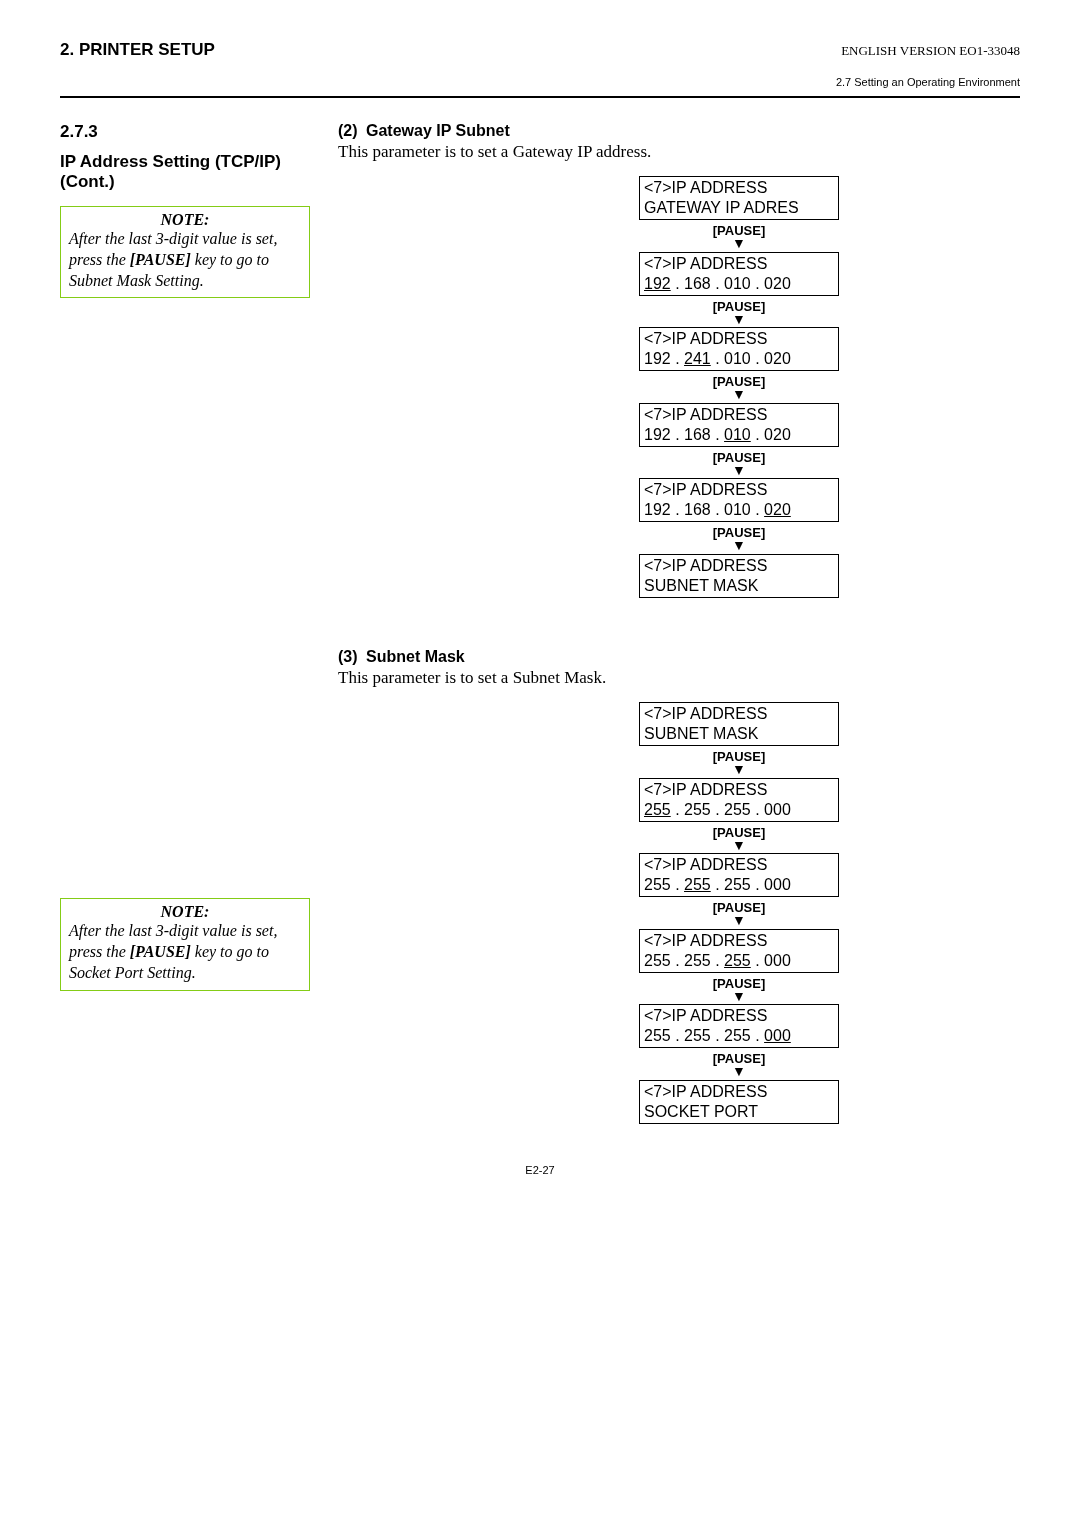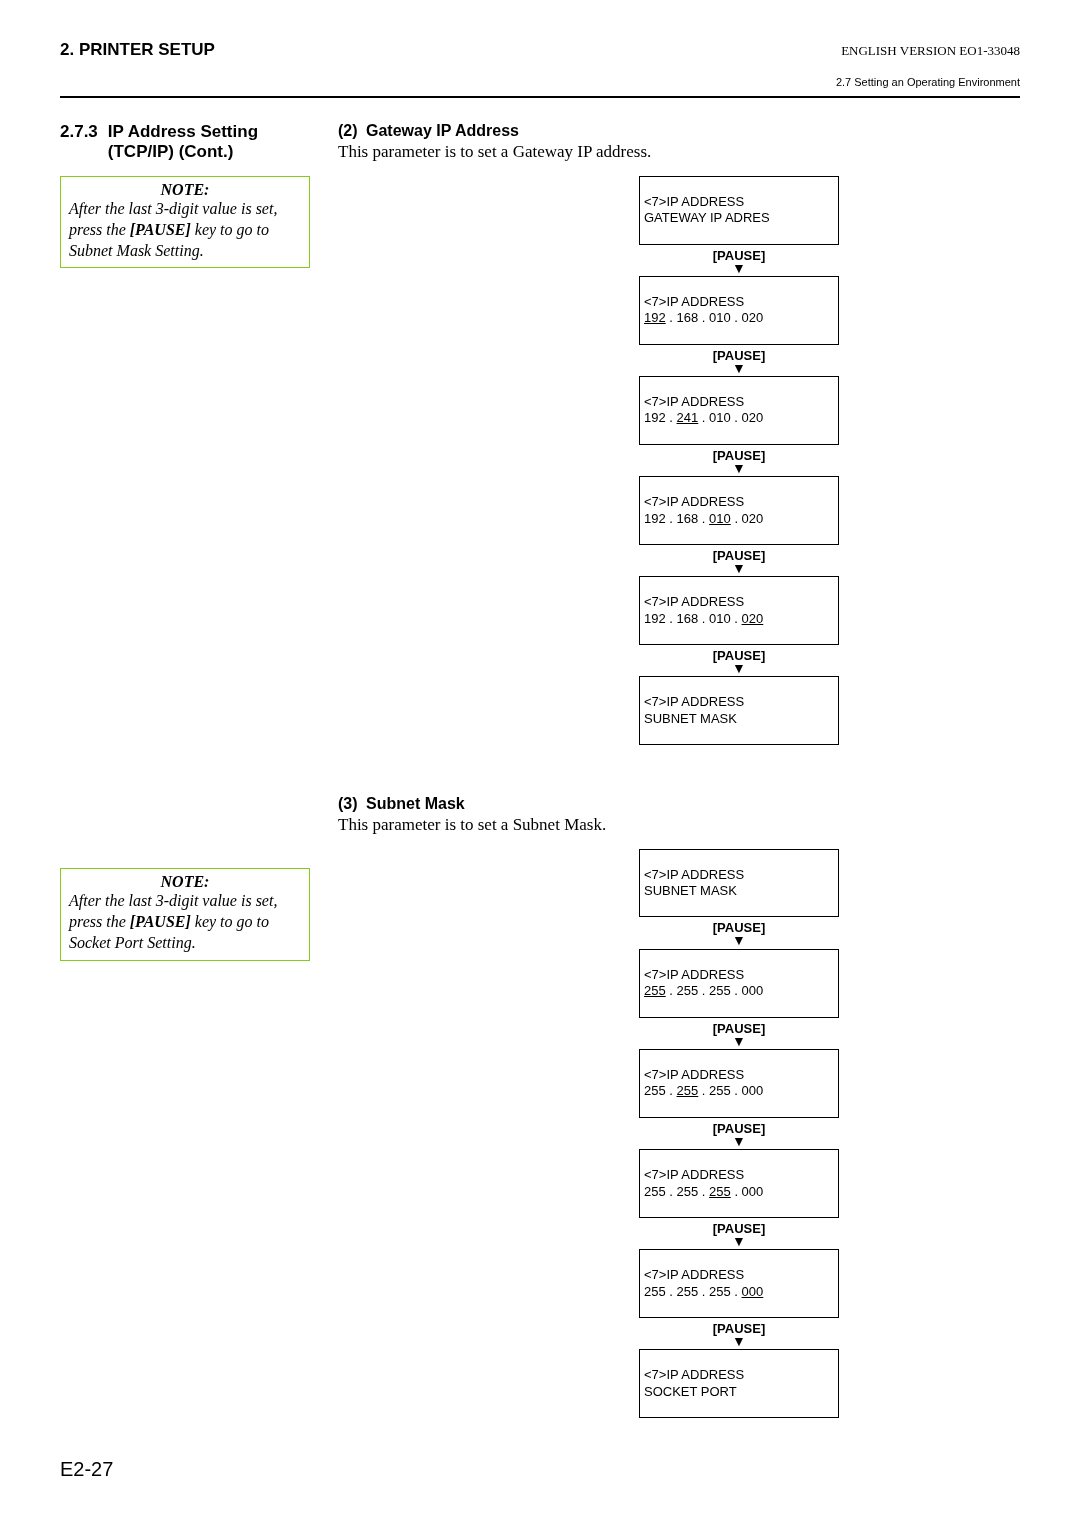--- a/index.html
+++ b/index.html
@@ -22,20 +22,21 @@
   .columns { display: flex; gap: 28px; }
   .leftcol { width: 250px; flex: 0 0 250px; }
   .rightcol { flex: 1; }
   .section-no {
     font-family: Arial, sans-serif;
     font-weight: bold;
     font-size: 17px;
     display: flex;
     gap: 10px;
     margin-bottom: 14px;
+    flex-direction: column;
   }
   .section-no .num { flex: 0 0 auto; }
   .section-no .txt { }
   .note-box {
     border: 1px solid #84cc16;
     padding: 4px 8px 6px 8px;
     font-family: "Times New Roman", serif;
     font-size: 16px;
   }
   .note-title { font-style: italic; font-weight: bold; text-align: center; }
@@ -45,39 +46,39 @@
     font-family: Arial, sans-serif;
     font-weight: bold;
     font-size: 16px;
   }
   .sub-head .numparen { display: inline-block; width: 28px; }
   .body-text { font-family: "Times New Roman", serif; font-size: 17px; margin: 2px 0 14px 0; }
   .flow { display: flex; flex-direction: column; align-items: center; margin-left: 120px; }
   .display-box {
     border: 1.5px solid #000;
     width: 190px;
-    padding: 17px 4px;
-    font-family: Arial, sans-serif;
-    font-size: 13px;
+    padding: 1px 4px;
+    font-family: Arial, sans-serif;
+    font-size: 16px;
     line-height: 1.25;
     text-align: left;
   }
   .pause-label {
     font-family: Arial, sans-serif;
     font-weight: bold;
     font-size: 13px;
     margin-top: 3px;
     margin-bottom: 0;
   }
   .arrow {
     font-size: 14px;
     line-height: 0.9;
     margin-bottom: 1px;
   }
-  .page-num { font-family: Arial, sans-serif; font-size: 20px; margin-top: 40px; }
+  .page-num { text-align: center; font-family: Arial, sans-serif; font-size: 11px; margin-top: 40px; }
   .spacer { height: 50px; }
   .underln { text-decoration: underline; text-align: center; }
 </style>
 </head>
 <body>
 
 <div class="header-row">
   <div class="header-left">2. PRINTER SETUP</div>
   <div class="header-right">ENGLISH VERSION EO1-33048</div>
 </div>
@@ -104,21 +105,21 @@
     <div class="note-box">
       <div class="note-title">NOTE:</div>
       <div class="note-body">
         <span>After the last 3-digit value is set, press the </span><b>[PAUSE]</b><span> key to go to Socket Port Setting.</span>
       </div>
     </div>
   </div>
 
   <div class="rightcol">
     <div class="sub-head">
-      <span class="numparen">(2)</span><span>Gateway IP Address</span>
+      <span class="numparen">(2)</span><span>Gateway IP Subnet</span>
     </div>
     <div class="body-text">This parameter is to set a Gateway IP address.</div>
 
     <div class="flow">
       <div class="display-box">
         <div>&lt;7&gt;IP ADDRESS</div>
         <div>GATEWAY IP ADRES</div>
       </div>
       <div class="pause-label">[PAUSE]</div>
       <div class="arrow">▼</div>

